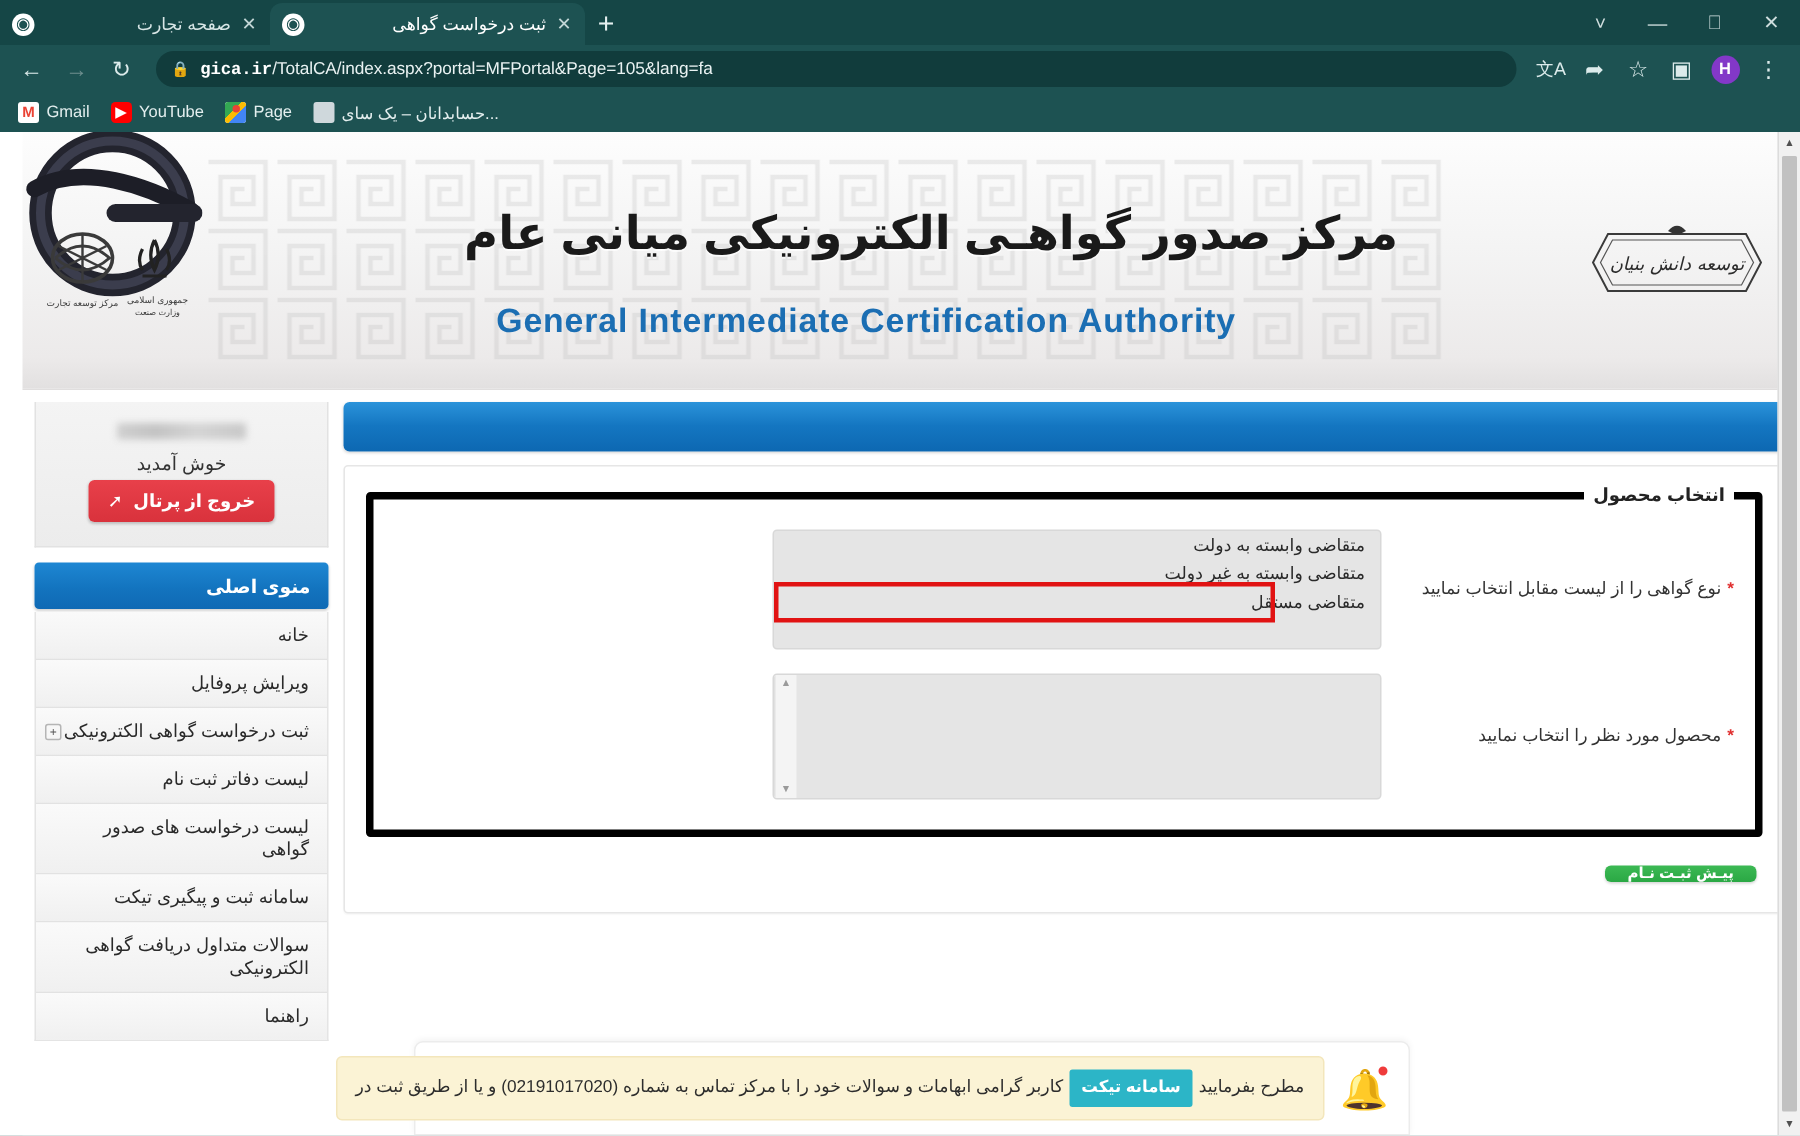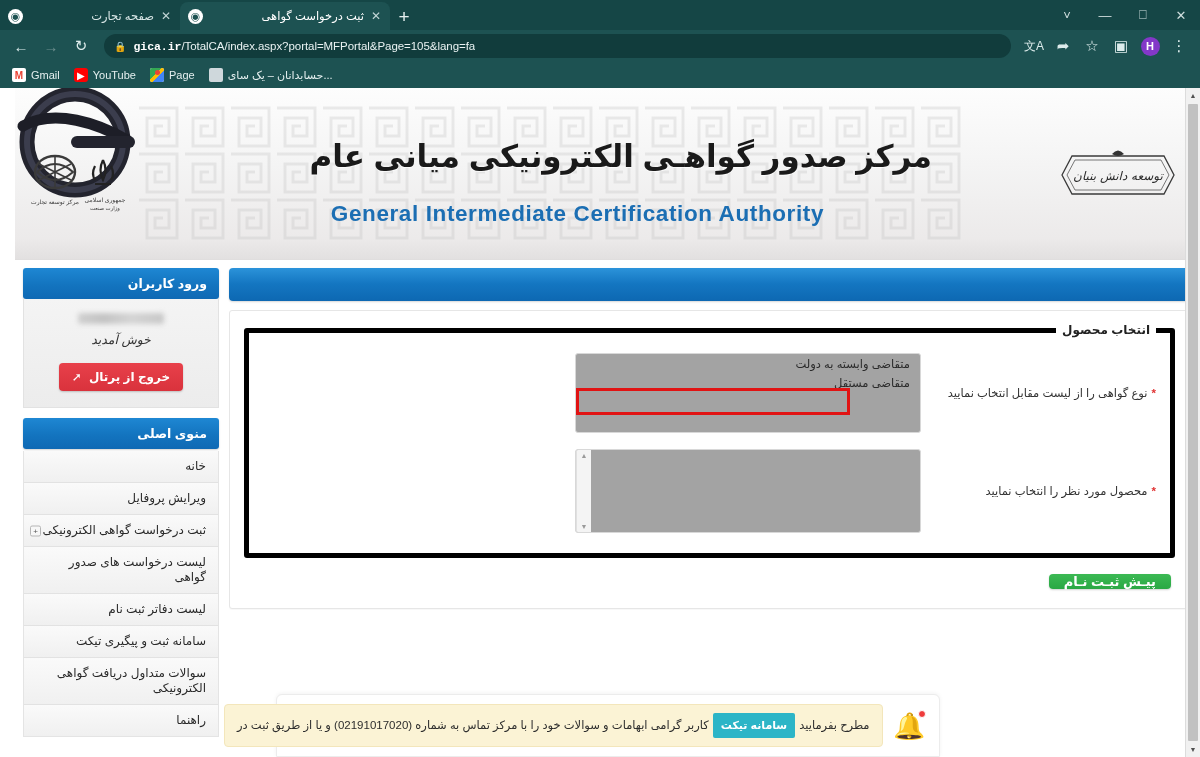--- a/index.html
+++ b/index.html
@@ -161,21 +161,21 @@
   .user-box {
     background: linear-gradient(180deg,#f4f4f4 0%, #ececec 100%);
     border:1px solid #e2e2e2; border-top:none;
     padding: 12px 10px 16px; text-align:center;
   }
   .user-name-blur {
     height: 11px; width: 86px; margin: 2px auto 8px;
     background: linear-gradient(90deg, #cfcfcf, #c3c3c3 30%, #d4d4d4 62%, #c8c8c8);
     filter: blur(2.4px); border-radius:2px;
   }
-  .welcome { font-size:12.5px; color:#333; margin-bottom:16px;font-style:italic; }
+  .welcome { font-size:12.5px; color:#333; margin-bottom:4px; }
   .logout-btn {
     display:inline-flex; align-items:center; gap:7px;
     background: linear-gradient(180deg,#e8404a 0%, #d9323c 100%);
     color:#fff; font-size:12px; font-weight:bold;
     padding: 7px 13px; border-radius:4px;
     box-shadow: 0 1px 2px rgba(0,0,0,.2);
   }
   .menu-list { margin-top: 2px; border:1px solid #e4e4e4; border-top:none; }
   .menu-item {
     background: linear-gradient(180deg,#fafafa, #f0f0f0);
@@ -211,22 +211,22 @@
     font-size:12px; font-weight:bold; color:#222; padding: 0 6px;
   }
   .frow { display:flex; direction:rtl; align-items:center; margin-bottom: 16px; }
   .frow:last-child { margin-bottom:0; }
   .flabel {
     width: 235px; flex:0 0 auto; font-size:11.5px; color:#333;
     text-align:right; padding-left: 14px; line-height:1.4;
   }
   .req { color:#e03030; font-weight:bold; margin-left:4px; }
   .listbox {
-    width: 346px; flex:0 0 auto; height: 80px;
-    border:1px solid #d8d8d8; border-radius:3px; background:#a3a3a3;
+    width: 406px; flex:0 0 auto; height: 80px;
+    border:1px solid #d8d8d8; border-radius:3px; background:#e5e5e5;
     position:relative; overflow:hidden;
   }
   .listbox .opt {
     font-size:11.5px; color:#2a2a2a; padding: 1.5px 10px 1.5px 4px;
     text-align:right; line-height:1.42;
   }
   .hl-box {
     position:absolute; border:3px solid #e11313;
     left: 0; right: 70px; top: 34px; height: 27px; pointer-events:none;
   }
@@ -234,21 +234,21 @@
   .lb-scroll {
     position:absolute; left:0; top:0; bottom:0; width:15px;
     background:#f4f4f4; border-left:1px solid #e0e0e0;
     display:flex; flex-direction:column; justify-content:space-between;
     align-items:center; padding: 2px 0; box-sizing:border-box;
   }
   .lb-scroll span { font-size:7px; color:#9a9a9a; }
   .submit-row { padding: 14px 4px 0 0; }
   .btn-green {
     display:inline-block; background: linear-gradient(180deg,#3cb954 0%, #2aa844 100%);
-    color:#fff; font-size:13px; font-weight:bold; letter-spacing:.4px;
+    color:#fff; font-size:10px; font-weight:bold; letter-spacing:.4px;
     padding: 0 15px; border-radius:4px;
     box-shadow: 0 1px 2px rgba(0,0,0,.18);
   }
 
   
   .notify-wrap {
     position:absolute; left:0; right:0; bottom:0;
     display:flex; justify-content:center; direction:rtl;
   }
   .notify {
@@ -402,20 +402,21 @@
 
               <fieldset class="product">
                 <legend>انتخاب محصول</legend>
 
                 <div class="frow">
                   <div class="flabel">
                     <span class="req">*</span><span>نوع گواهی را از لیست مقابل انتخاب نمایید</span>
                   </div>
                   <div class="listbox">
                     <div class="opt">متقاضی وابسته به دولت</div>
+                    <div class="opt">متقاضی وابسته به غیر دولت</div>
                     <div class="opt">متقاضی مستقل</div>
                     <div class="hl-box"></div>
                   </div>
                 </div>
 
                 <div class="frow">
                   <div class="flabel">
                     <span class="req">*</span><span>محصول مورد نظر را انتخاب نمایید</span>
                   </div>
                   <div class="listbox tall">
@@ -427,40 +428,39 @@
                 </div>
               </fieldset>
 
               <div class="submit-row">
                 <span class="btn-green">پیـش ثبـت نـام</span>
               </div>
             </div>
           </div>
 
           <div class="sidebar">
-            <div class="panel-head">ورود کاربران</div>
             <div class="user-box">
               <div class="user-name-blur"></div>
               <div class="welcome">خوش آمدید</div>
               <span class="logout-btn">
                 <span>خروج از پرتال</span>
                 <span>➚</span>
               </span>
             </div>
 
             <div class="panel-head" style="margin-top:10px;">منوی اصلی</div>
             <div class="menu-list">
               <div class="menu-item"><span>خانه</span></div>
               <div class="menu-item"><span>ویرایش پروفایل</span></div>
               <div class="menu-item">
                 <span class="expander">+</span>
                 <span>ثبت درخواست گواهی الکترونیکی</span>
               </div>
+              <div class="menu-item"><span>لیست دفاتر ثبت نام</span></div>
               <div class="menu-item"><span>لیست درخواست های صدور گواهی</span></div>
-              <div class="menu-item"><span>لیست دفاتر ثبت نام</span></div>
               <div class="menu-item"><span>سامانه ثبت و پیگیری تیکت</span></div>
               <div class="menu-item"><span>سوالات متداول دریافت گواهی الکترونیکی</span></div>
               <div class="menu-item"><span>راهنما</span></div>
             </div>
           </div>
 
         </div>
       </div>
 
       <div class="notify-wrap">

